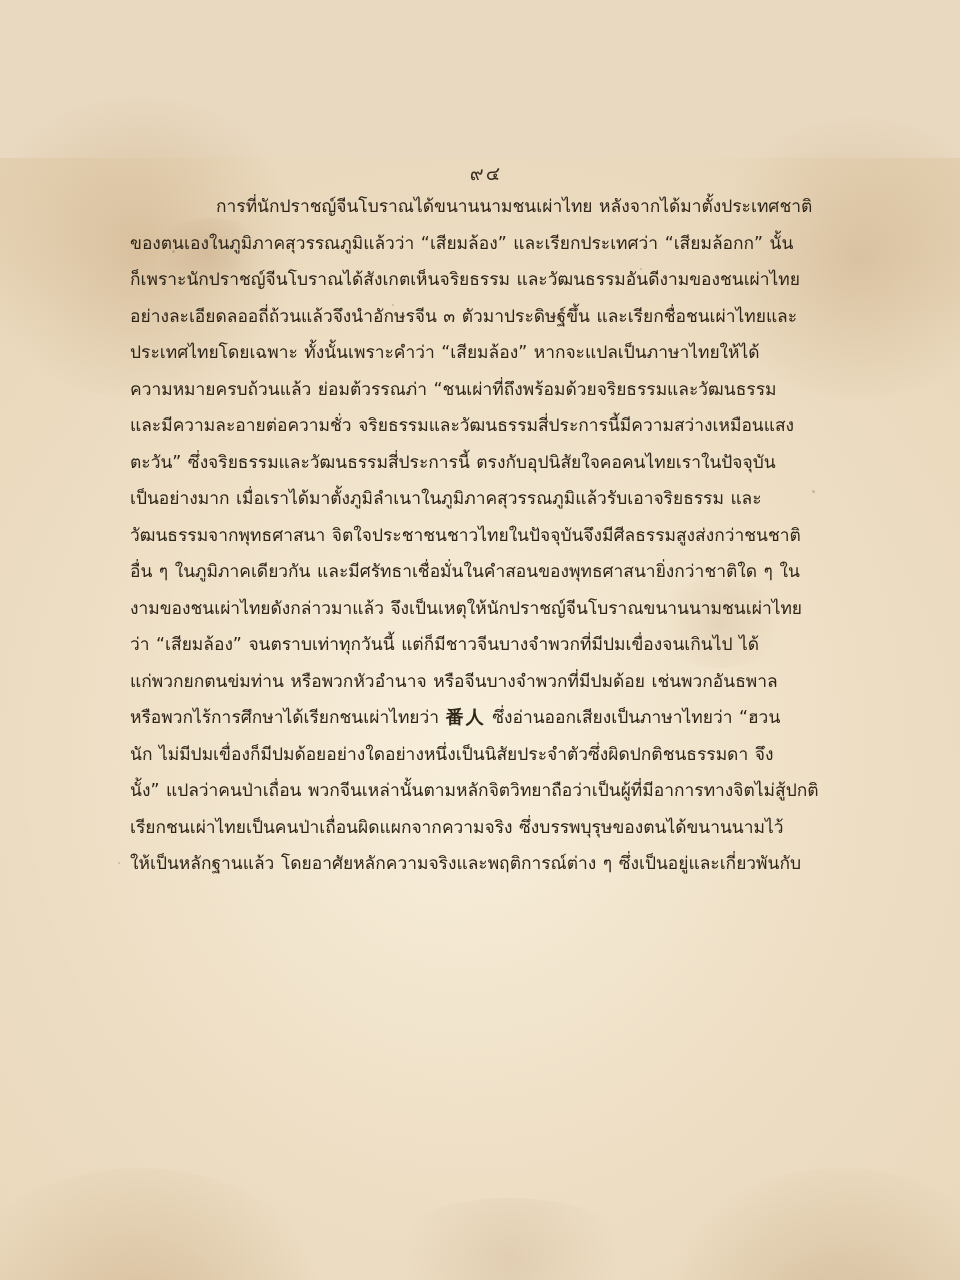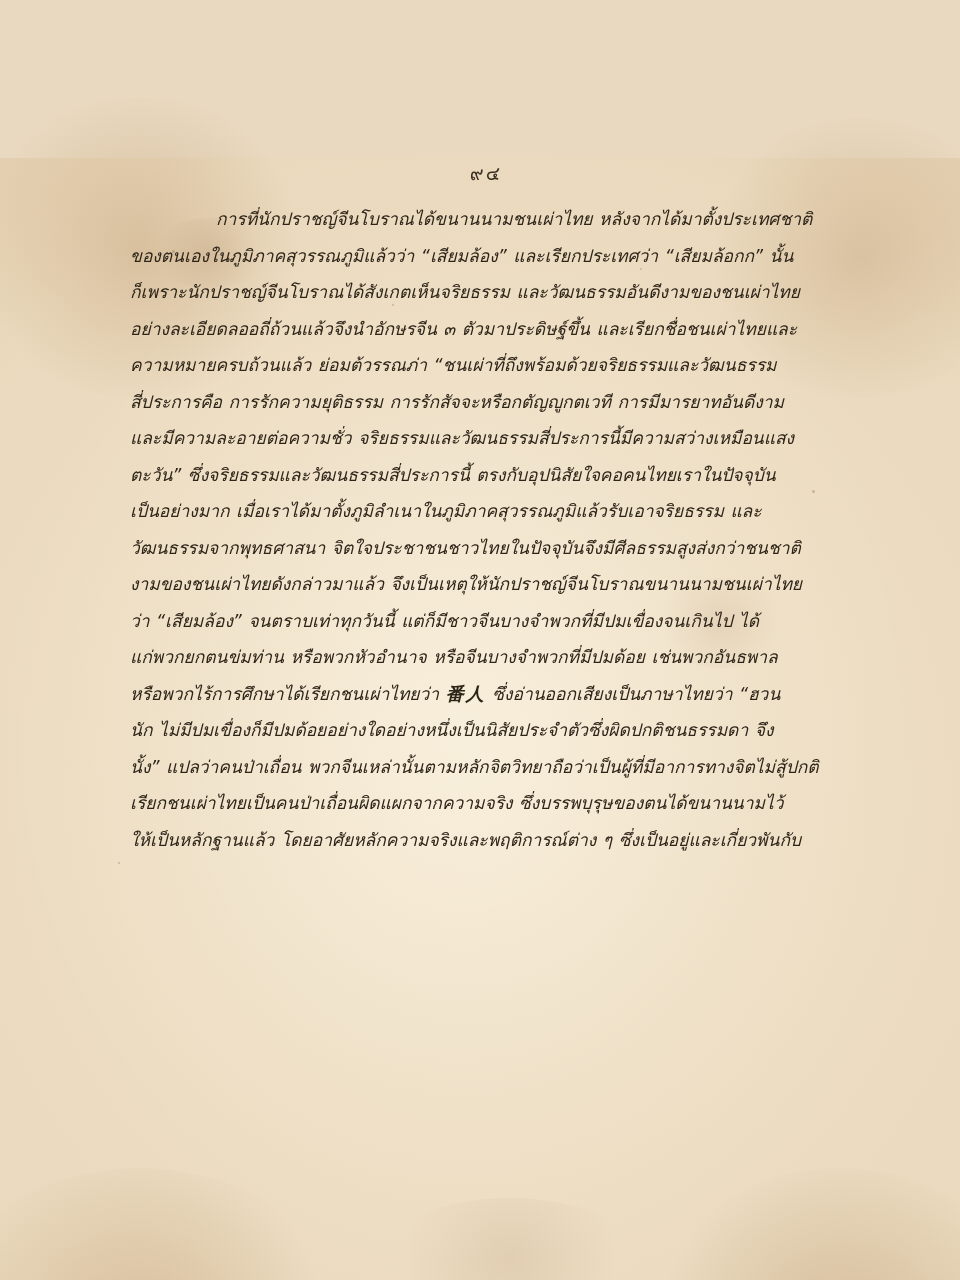--- a/index.html
+++ b/index.html
@@ -59,29 +59,28 @@
   .folio {
     text-align: center;
     margin-top: 158px;
     font-size: 19px;
     color: #3a2f22;
     letter-spacing: 2px;
     font-family: Liberation Mono, monospace;
   }
 
   .body-text {
-    margin-top: 13px;
+    margin-top: 0;
     color: #2e2519;
     font-size: 17.4px;
     line-height: 36.5px;
     text-align: justify;
     text-justify: inter-word;
     font-family: "DejaVu Sans", "Liberation Sans", sans-serif;
     word-spacing: 1px;
-    font-style: italic;
   }
   .body-text p {
     margin: 0;
     text-indent: 0;
   }
   .body-text p.indented {
     text-indent: 86px;
   }
   .kanji {
     font-size: 18px;
@@ -111,26 +110,27 @@
 
   <div class="content">
 
     <div class="folio">๙๔</div>
 
     <div class="body-text">
       <p class="indented">การที่นักปราชญ์จีนโบราณได้ขนานนามชนเผ่าไทย  หลังจากได้มาตั้งประเทศชาติ</p>
       <p>ของตนเองในภูมิภาคสุวรรณภูมิแล้วว่า “เสียมล้อง”  และเรียกประเทศว่า “เสียมล้อกก” นั้น</p>
       <p>ก็เพราะนักปราชญ์จีนโบราณได้สังเกตเห็นจริยธรรม   และวัฒนธรรมอันดีงามของชนเผ่าไทย</p>
       <p>อย่างละเอียดลออถี่ถ้วนแล้วจึงนำอักษรจีน ๓ ตัวมาประดิษฐ์ขึ้น  และเรียกชื่อชนเผ่าไทยและ</p>
+      <p>ประเทศไทยโดยเฉพาะ   ทั้งนั้นเพราะคำว่า “เสียมล้อง”   หากจะแปลเป็นภาษาไทยให้ได้</p>
       <p>ความหมายครบถ้วนแล้ว     ย่อมต้วรรณภ่า “ชนเผ่าที่ถึงพร้อมด้วยจริยธรรมและวัฒนธรรม</p>
-      <p>สี่ประการคือ  การรักความยุติธรรม  การรักสัจจะหรือกตัญญูกตเวที  การมีมารยาทอันดีงาม</p>
       <p>และมีความละอายต่อความชั่ว   จริยธรรมและวัฒนธรรมสี่ประการนี้มีความสว่างเหมือนแสง</p>
       <p>ตะวัน” ซึ่งจริยธรรมและวัฒนธรรมสี่ประการนี้   ตรงกับอุปนิสัยใจคอคนไทยเราในปัจจุบัน</p>
       <p>เป็นอย่างมาก   เมื่อเราได้มาตั้งภูมิลำเนาในภูมิภาคสุวรรณภูมิแล้วรับเอาจริยธรรม    และ</p>
       <p>วัฒนธรรมจากพุทธศาสนา  จิตใจประชาชนชาวไทยในปัจจุบันจึงมีศีลธรรมสูงส่งกว่าชนชาติ</p>
+      <p>อื่น ๆ ในภูมิภาคเดียวกัน   และมีศรัทธาเชื่อมั่นในคำสอนของพุทธศาสนายิ่งกว่าชาติใด ๆ ใน</p>
       <p>งามของชนเผ่าไทยดังกล่าวมาแล้ว    จึงเป็นเหตุให้นักปราชญ์จีนโบราณขนานนามชนเผ่าไทย</p>
       <p>ว่า “เสียมล้อง”   จนตราบเท่าทุกวันนี้   แต่ก็มีชาวจีนบางจำพวกที่มีปมเขื่องจนเกินไป  ได้</p>
       <p>แก่พวกยกตนข่มท่าน  หรือพวกหัวอำนาจ  หรือจีนบางจำพวกที่มีปมด้อย  เช่นพวกอันธพาล</p>
       <p>หรือพวกไร้การศึกษาได้เรียกชนเผ่าไทยว่า <span class="kanji">番人</span> ซึ่งอ่านออกเสียงเป็นภาษาไทยว่า “ฮวน</p>
       <p>นัก  ไม่มีปมเขื่องก็มีปมด้อยอย่างใดอย่างหนึ่งเป็นนิสัยประจำตัวซึ่งผิดปกติชนธรรมดา     จึง</p>
       <p>นั้ง”  แปลว่าคนป่าเถื่อน  พวกจีนเหล่านั้นตามหลักจิตวิทยาถือว่าเป็นผู้ที่มีอาการทางจิตไม่สู้ปกติ</p>
       <p>เรียกชนเผ่าไทยเป็นคนป่าเถื่อนผิดแผกจากความจริง    ซึ่งบรรพบุรุษของตนได้ขนานนามไว้</p>
       <p>ให้เป็นหลักฐานแล้ว โดยอาศัยหลักความจริงและพฤติการณ์ต่าง ๆ ซึ่งเป็นอยู่และเกี่ยวพันกับ</p>
     </div>
 

